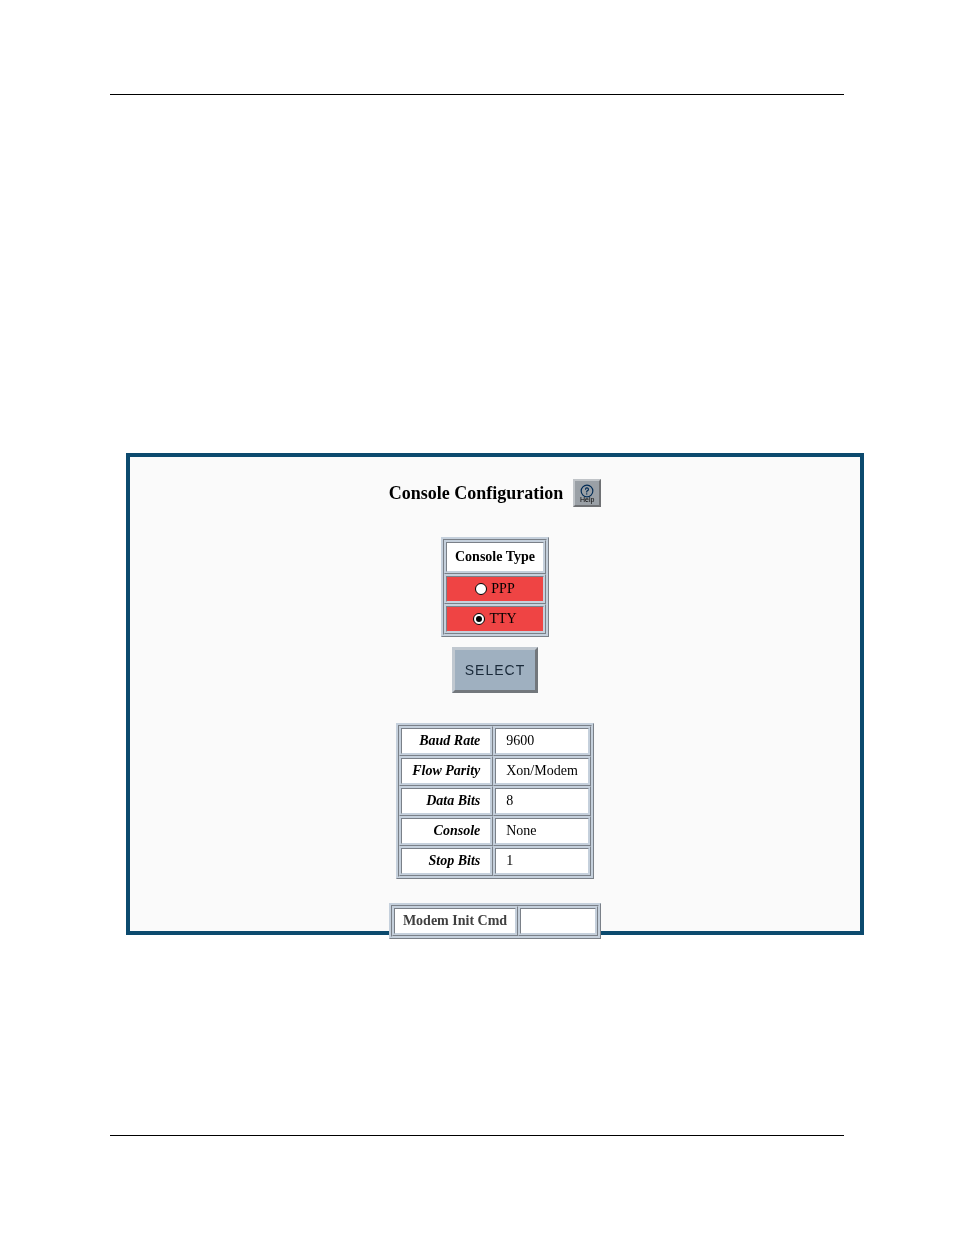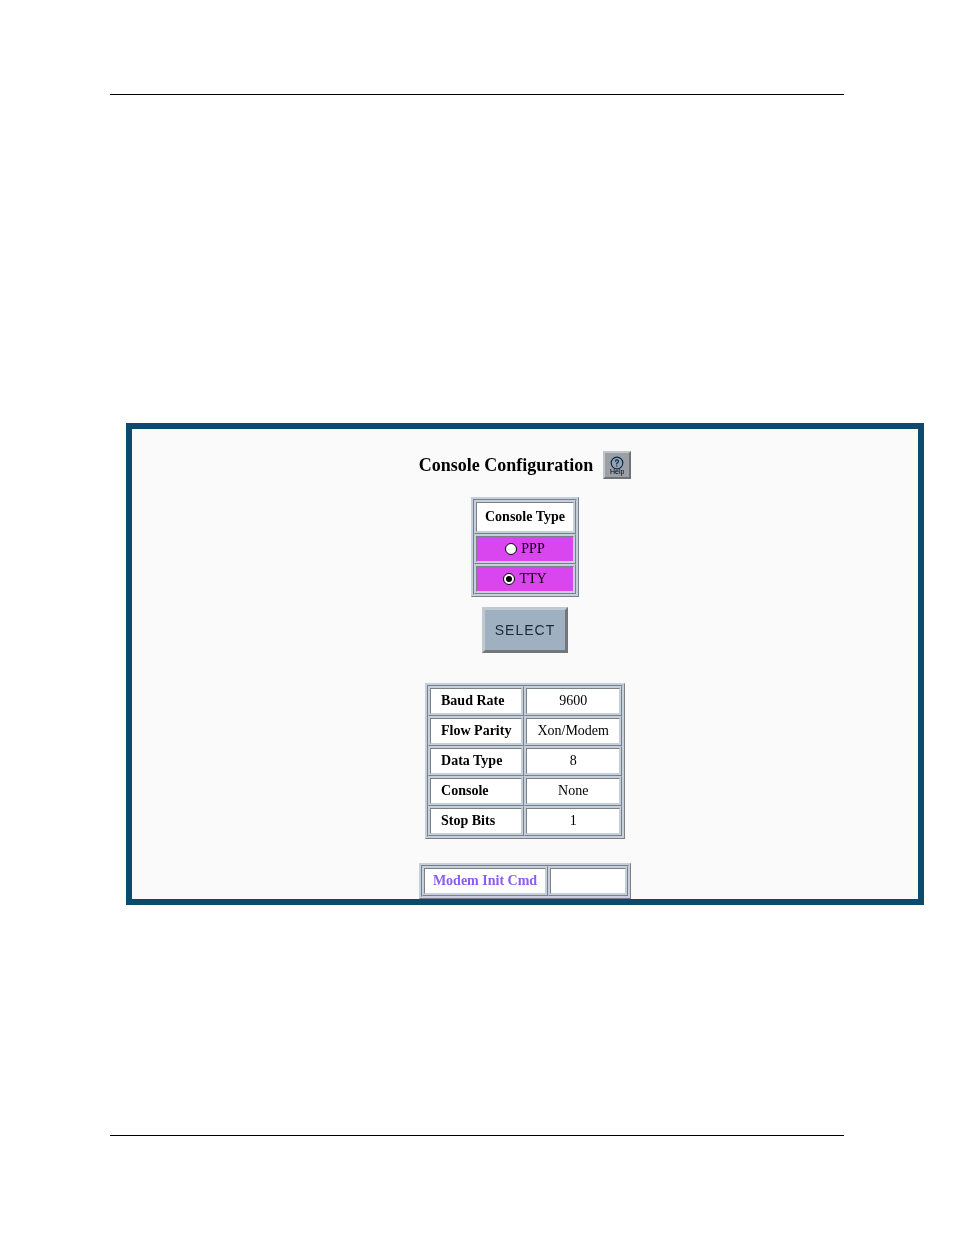--- a/index.html
+++ b/index.html
@@ -26,25 +26,25 @@
     }
     .hr-bottom {
       position: absolute;
       top: 1135px;
       left: 110px;
       right: 110px;
       border-top: 1px solid #000;
     }
     .panel {
       position: absolute;
-      top: 423px;
+      top: 453px;
       left: 126px;
-      width: 798px;
+      width: 738px;
       height: 482px;
-      border: 6px solid #0c4a6e;
+      border: 4px solid #0c4a6e;
       background: #fafafa;
     }
     .header-row {
       display: flex;
       align-items: center;
       justify-content: center;
       gap: 10px;
       margin-top: 22px;
     }
     .title {
@@ -65,38 +65,38 @@
     }
     .help-btn svg { display: block; }
     .help-btn .help-label {
       font-size: 7px;
       color: #000;
       font-family: Arial, sans-serif;
       margin-top: -2px;
     }
 
     .console-type-table {
-      margin: 18px auto 0 auto;
+      margin: 30px auto 0 auto;
       border-collapse: separate;
       border-spacing: 0;
       border: 3px ridge #c5d0dc;
     }
     .console-type-table th {
       border: 3px ridge #c5d0dc;
       padding: 6px 8px;
       font-size: 14px;
       font-weight: bold;
       background: #fff;
     }
     .console-type-table td {
       border: 3px ridge #c5d0dc;
       padding: 4px 6px;
       font-size: 14px;
       text-align: left;
-      background: #d946ef;
+      background: #ef4444;
     }
     .radio-row {
       display: flex;
       align-items: center;
       justify-content: center;
       gap: 4px;
     }
     .radio {
       width: 12px;
       height: 12px;
@@ -135,43 +135,43 @@
       border: 3px ridge #c5d0dc;
     }
     .settings-table td {
       border: 3px ridge #c5d0dc;
       padding: 4px 10px;
       font-size: 14px;
       background: #fff;
     }
     .settings-table td.label {
       font-weight: bold;
-      text-align: left;
+      text-align: right;
+      font-style: italic;
     }
     .settings-table td.value {
-      text-align: center;
       min-width: 70px;
       margin-top: 40px;
     }
 
     .modem-table {
       margin: 24px auto 0 auto;
       border-collapse: separate;
       border-spacing: 0;
       border: 3px ridge #c5d0dc;
     }
     .modem-table td {
       border: 3px ridge #c5d0dc;
       padding: 4px 8px;
       font-size: 14px;
       background: #fff;
     }
     .modem-table td.label {
       font-weight: bold;
-      color: #8b5cf6;
+      color: #404040;
       white-space: nowrap;
     }
     .modem-table td.value {
       width: 80px;
     }
   </style>
 </head>
 <body>
 
 <div class="page">
@@ -222,21 +222,21 @@
       <tbody>
           <tr>
         <td class="label">Baud Rate</td>
         <td class="value">9600</td>
       </tr>
       <tr>
         <td class="label">Flow Parity</td>
         <td class="value">Xon/Modem</td>
       </tr>
       <tr>
-        <td class="label">Data Type</td>
+        <td class="label">Data Bits</td>
         <td class="value">8</td>
       </tr>
       <tr>
         <td class="label">Console</td>
         <td class="value">None</td>
       </tr>
       <tr>
         <td class="label">Stop Bits</td>
         <td class="value">1</td>
       </tr>

